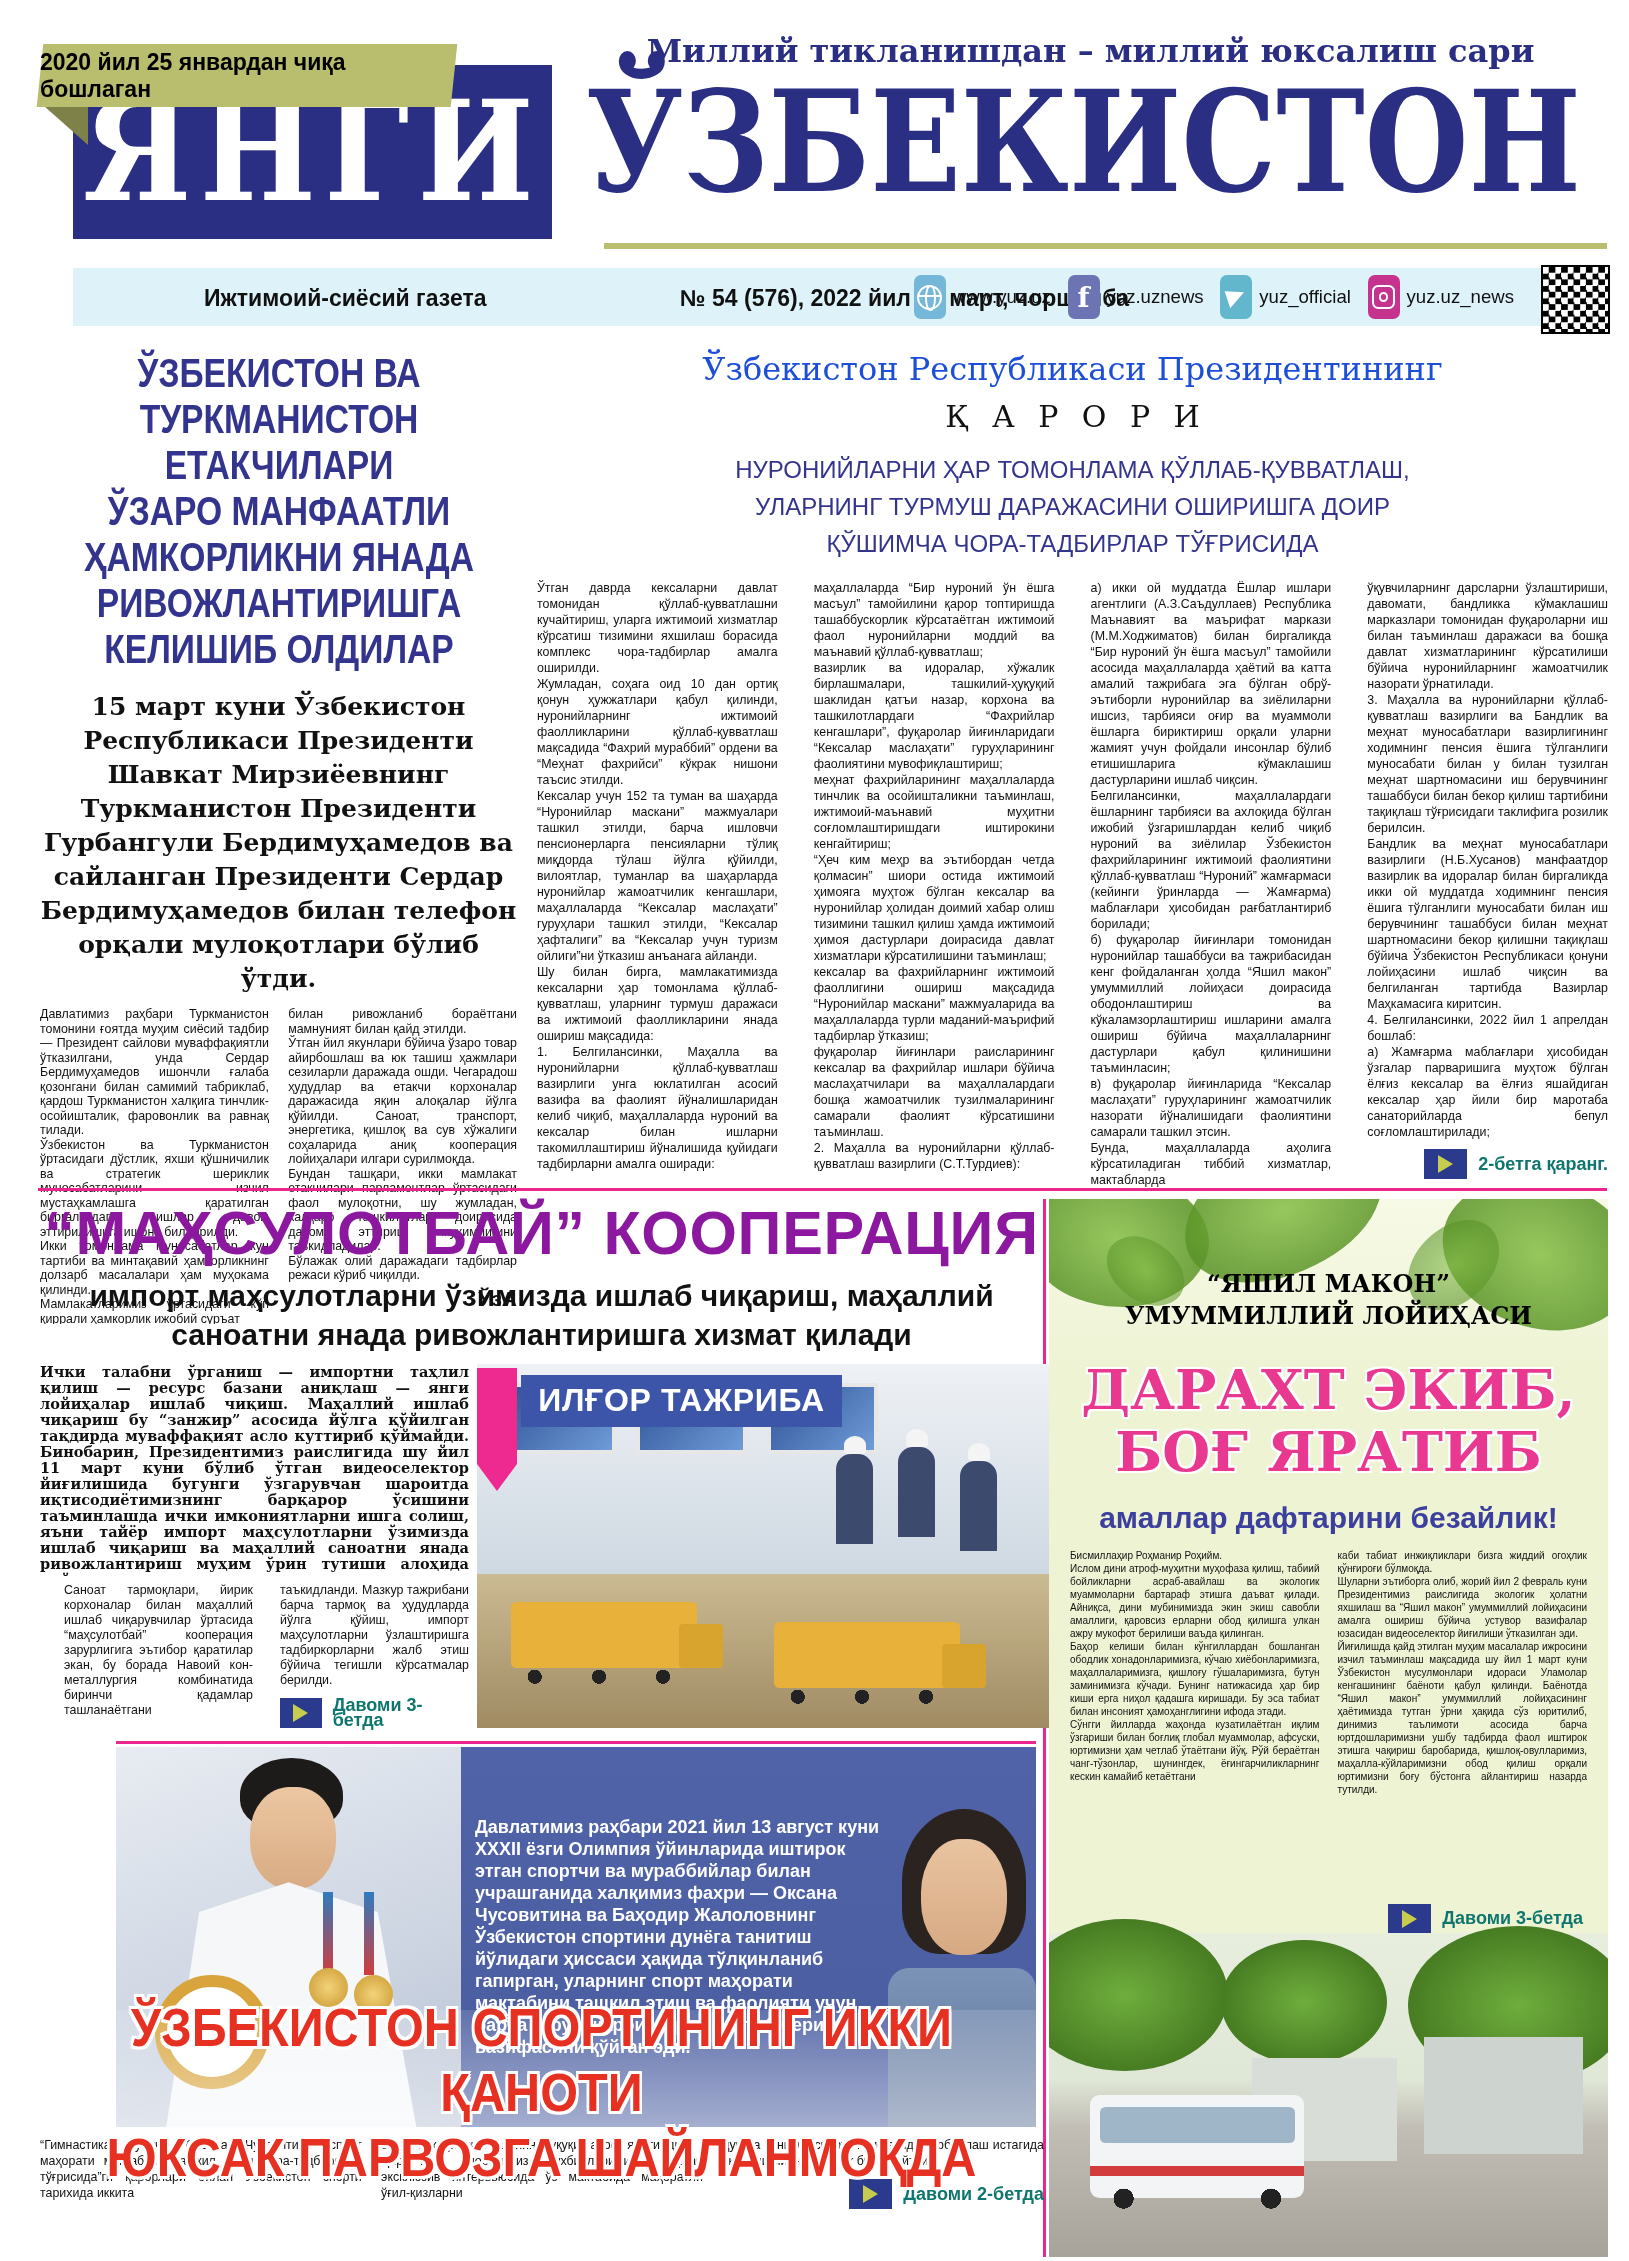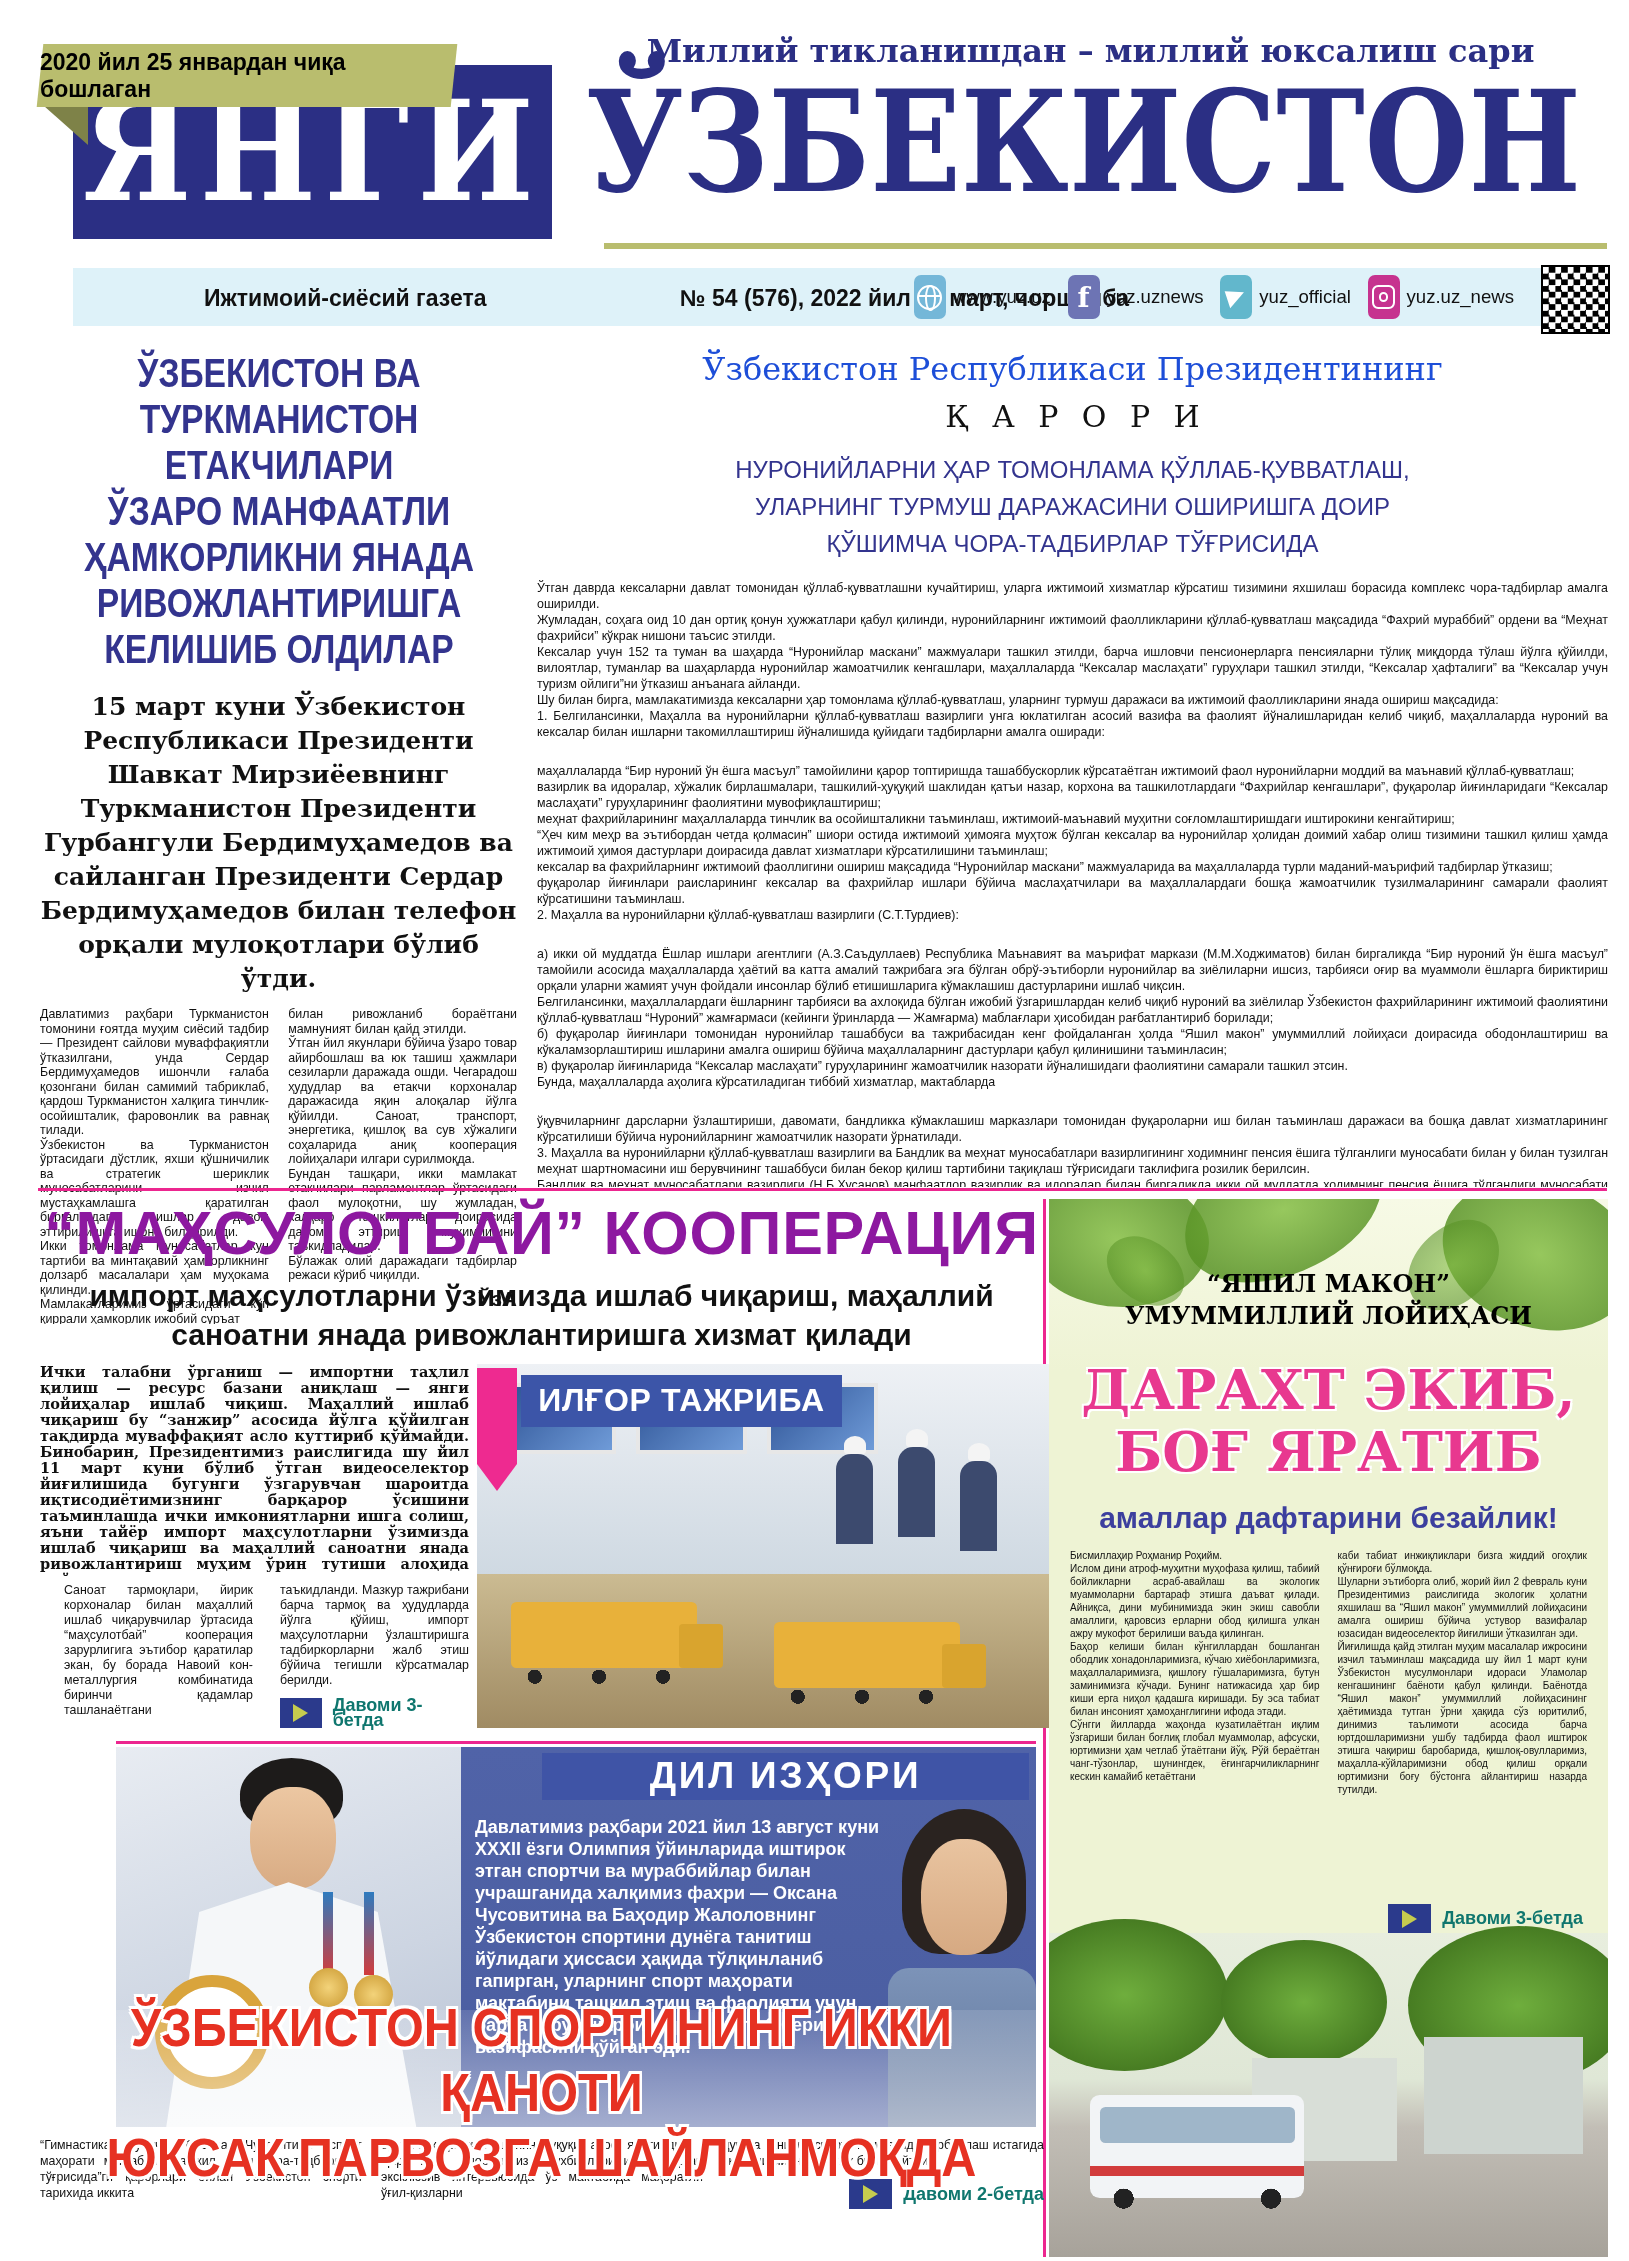--- a/index.html
+++ b/index.html
@@ -36,21 +36,21 @@
   .lead h1{margin:0;width:582px;margin-left:-52px;transform:scaleX(.82);transform-origin:center top;text-align:center;font-size:41px;line-height:46px;font-weight:bold;color:#33348e;}
   .lede{margin-top:287px;font-family:"DejaVu Serif",serif;font-weight:bold;font-size:25px;line-height:34px;text-align:center;}
   .lead-cols{margin-top:11px;display:flex;gap:19.3px;height:317px;overflow:hidden;}
   .lead-cols>div{flex:1;font-size:12.4px;line-height:14.5px;}
   .byline{text-align:right;font-weight:bold;font-size:21px;margin-top:9.7px;}
   
   .decree{position:absolute;left:537px;top:350px;width:1071px;}
   .kicker{text-align:center;font-family:"DejaVu Serif",serif;font-size:32px;color:#1d4ed8;}
   .doctype{text-align:center;font-family:"DejaVu Serif",serif;font-size:30px;letter-spacing:23.5px;padding-left:23.5px;margin-top:11px;}
   .decree h2{margin:16.6px 0 0 0;text-align:center;font-size:24px;line-height:37px;font-weight:normal;color:#33348e;}
-  .dcols{margin-top:18px;display:flex;gap:23px;height:607px;overflow:hidden;flex-direction:column;}
+  .dcols{margin-top:18px;display:flex;gap:36px;height:607px;overflow:hidden;}
   .dcols>div{flex:1;font-size:12.4px;line-height:16px;}
   .more{display:flex;align-items:center;justify-content:flex-end;gap:11px;margin-top:9.7px;}
   .more .mbox{width:43px;height:30px;background:#2b3a8c;display:flex;align-items:center;justify-content:center;}
   .more .mbox i{width:0;height:0;border-left:15px solid #c6cc4e;border-top:9px solid transparent;border-bottom:9px solid transparent;}
   .more .mlabel{font-weight:bold;font-size:18px;color:#0f766e;}
   
   .hr-pink{position:absolute;left:38px;top:1188px;width:1569px;height:3.4px;background:#ec268f;}
   .vline-pink{position:absolute;left:1043px;top:1199px;width:3.4px;height:1058px;background:#ec268f;}
   
   .coop{position:absolute;left:40px;top:1198px;width:1003px;}
@@ -270,21 +270,20 @@
       <div class="boxer">
         <div class="b-hair"></div>
         <div class="b-face"></div>
         <div class="b-jacket"></div>
         <div class="b-ring"></div>
         <div class="b-ribbon" style="left:207px;top:145px;"></div>
         <div class="b-ribbon" style="left:248px;top:145px;"></div>
         <div class="b-medal" style="left:193px;top:221px;"></div>
         <div class="b-medal" style="left:238px;top:228px;"></div>
       </div>
-      <div class="dil-title">ДИЛ ИЗҲОРИ</div>
       <div class="dil-text">Давлатимиз раҳбари 2021 йил 13 август куни XXXII ёзги Олимпия ўйинларида иштирок этган спортчи ва мураббийлар билан учрашганида халқимиз фахри — Оксана Чусовитина ва Баҳодир Жалоловнинг Ўзбекистон спортини дунёга танитиш йўлидаги ҳиссаси ҳақида тўлқинланиб гапирган, уларнинг спорт маҳорати мактабини ташкил этиш ва фаолияти учун барча зарур шароитларни яратиб бериш вазифасини қўйган эди.</div>
       <div class="chuso">
         <div class="c-hair"></div>
         <div class="c-face"></div>
         <div class="c-body"></div>
       </div>
       <div class="panel-bottom"></div>
     </div>
   </section>
 

